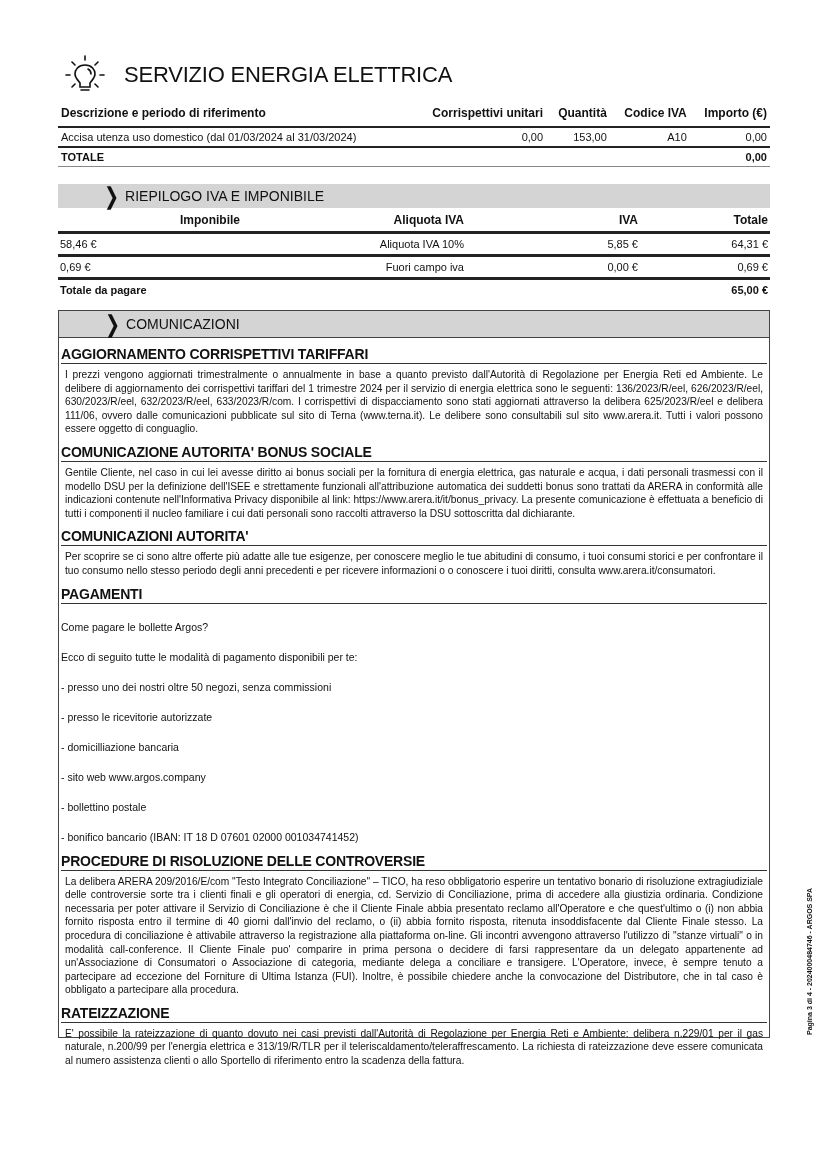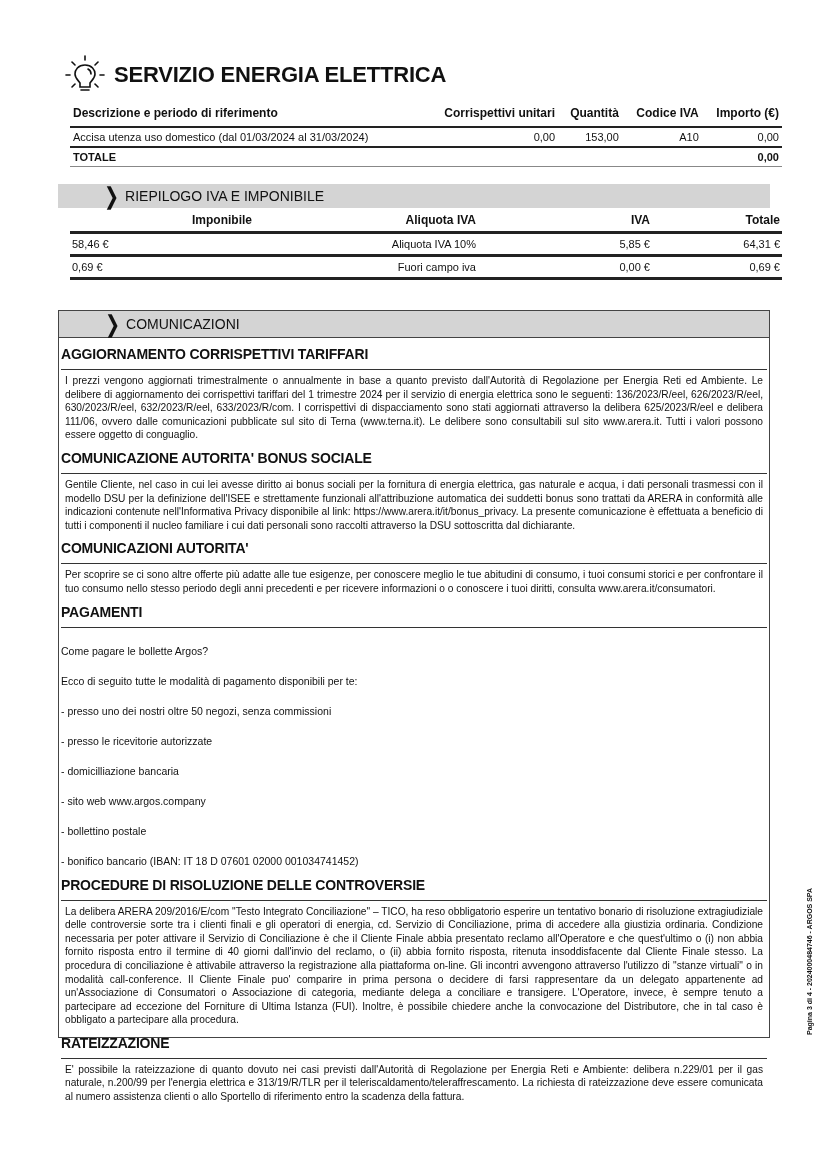--- a/index.html
+++ b/index.html
@@ -1,43 +1,43 @@
 <!DOCTYPE html>
 <html><head>
 <meta charset="utf-8">
 <style>
   html, body { margin: 0; padding: 0; background: #ffffff; }
   body { width: 828px; height: 1170px; position: relative; font-family: "Liberation Sans", sans-serif; color: #111; overflow: hidden; }
 
   .title-wrap { position: absolute; left: 62px; top: 52px; display: flex; align-items: center; }
   .title-wrap svg { width: 46px; height: 46px; }
-  .title { font-size: 22px; font-weight: bold; margin-left: 6px; letter-spacing: -0.2px; }
+  .title { font-size: 22px; font-weight: normal; margin-left: 16px; letter-spacing: -0.2px; }
 
-  table { border-collapse: collapse; margin-left: 12px; }
+  table { border-collapse: collapse; }
   .t1 { position: absolute; left: 58px; top: 102px; width: 712px; font-size: 11px; }
   .t1 th { font-weight: bold; font-size: 12px; text-align: left; padding: 4px 3px 6px 3px; border-bottom: 2px solid #222; }
   .t1 td { padding: 3px 3px; }
   .t1 .row td { border-bottom: 2px solid #222; }
   .t1 .tot td { border-bottom: 1px solid #888; font-weight: bold; }
   .r { text-align: right !important; }
   .c { text-align: right; }
 
   .bar { position: absolute; left: 58px; width: 712px; height: 24px; background: #d4d4d4; display: flex; align-items: center; font-size: 14px; }
   .bar .chev { margin-left: 46px; font-size: 18px; font-weight: normal; transform: scaleY(1.3); margin-right: 6px; }
 
   .t2 { position: absolute; left: 58px; top: 210px; width: 712px; font-size: 11px; }
   .t2 th { font-weight: bold; font-size: 12px; padding: 3px 2px 4px 2px; border-bottom: 3px solid #222; }
   .t2 td { padding: 4px 2px; }
   .t2 .row td { border-bottom: 3px solid #222; }
   .t2 .tot td { font-weight: bold; }
 
   .com-box { position: absolute; left: 58px; top: 310px; width: 710px; height: 726px; border: 1px solid #444; }
   .com-box .bar { position: static; width: 100%; border-bottom: 1px solid #444; height: 26px; }
   .sec { padding: 0 2px; }
-  .sec h3 { margin: 8px 0 2px 0; font-size: 14px; font-weight: bold; border-bottom: 1px solid #333; padding-bottom: 7px; letter-spacing: -0.2px; }
+  .sec h3 { margin: 8px 0 2px 0; font-size: 14px; font-weight: bold; border-bottom: 1px solid #333; padding-bottom: 1px; letter-spacing: -0.2px; }
   .sec p { margin: 4px; font-size: 10.2px; line-height: 13.6px; text-align: justify; }
   .pay p { margin: 16px 0 9px 0; font-size: 10.5px; line-height: 14px; }
 
   .side { position: absolute; left: 806px; top: 1035px; transform-origin: left top; transform: rotate(-90deg); font-size: 7px; font-weight: bold; white-space: nowrap; }
 </style>
 </head>
 <body>
 
 <div class="title-wrap">
   <svg viewBox="0 0 46 46">
@@ -105,20 +105,26 @@
       <td class="c">Aliquota IVA 10%</td>
       <td class="c">5,85 €</td>
       <td class="r">64,31 €</td>
     </tr>
     <tr class="row">
       <td>0,69 €</td>
       <td class="c">Fuori campo iva</td>
       <td class="c">0,00 €</td>
       <td class="r">0,69 €</td>
     </tr>
+    <tr class="tot">
+      <td>Totale da pagare</td>
+      <td></td>
+        <td></td>
+      <td class="r">65,00 €</td>
+    </tr>
   </tbody>
 </table>
 
 <div class="com-box">
   <div class="bar">
     <span class="chev">❯</span>
     <span>COMUNICAZIONI</span>
   </div>
 
   <div class="sec">

